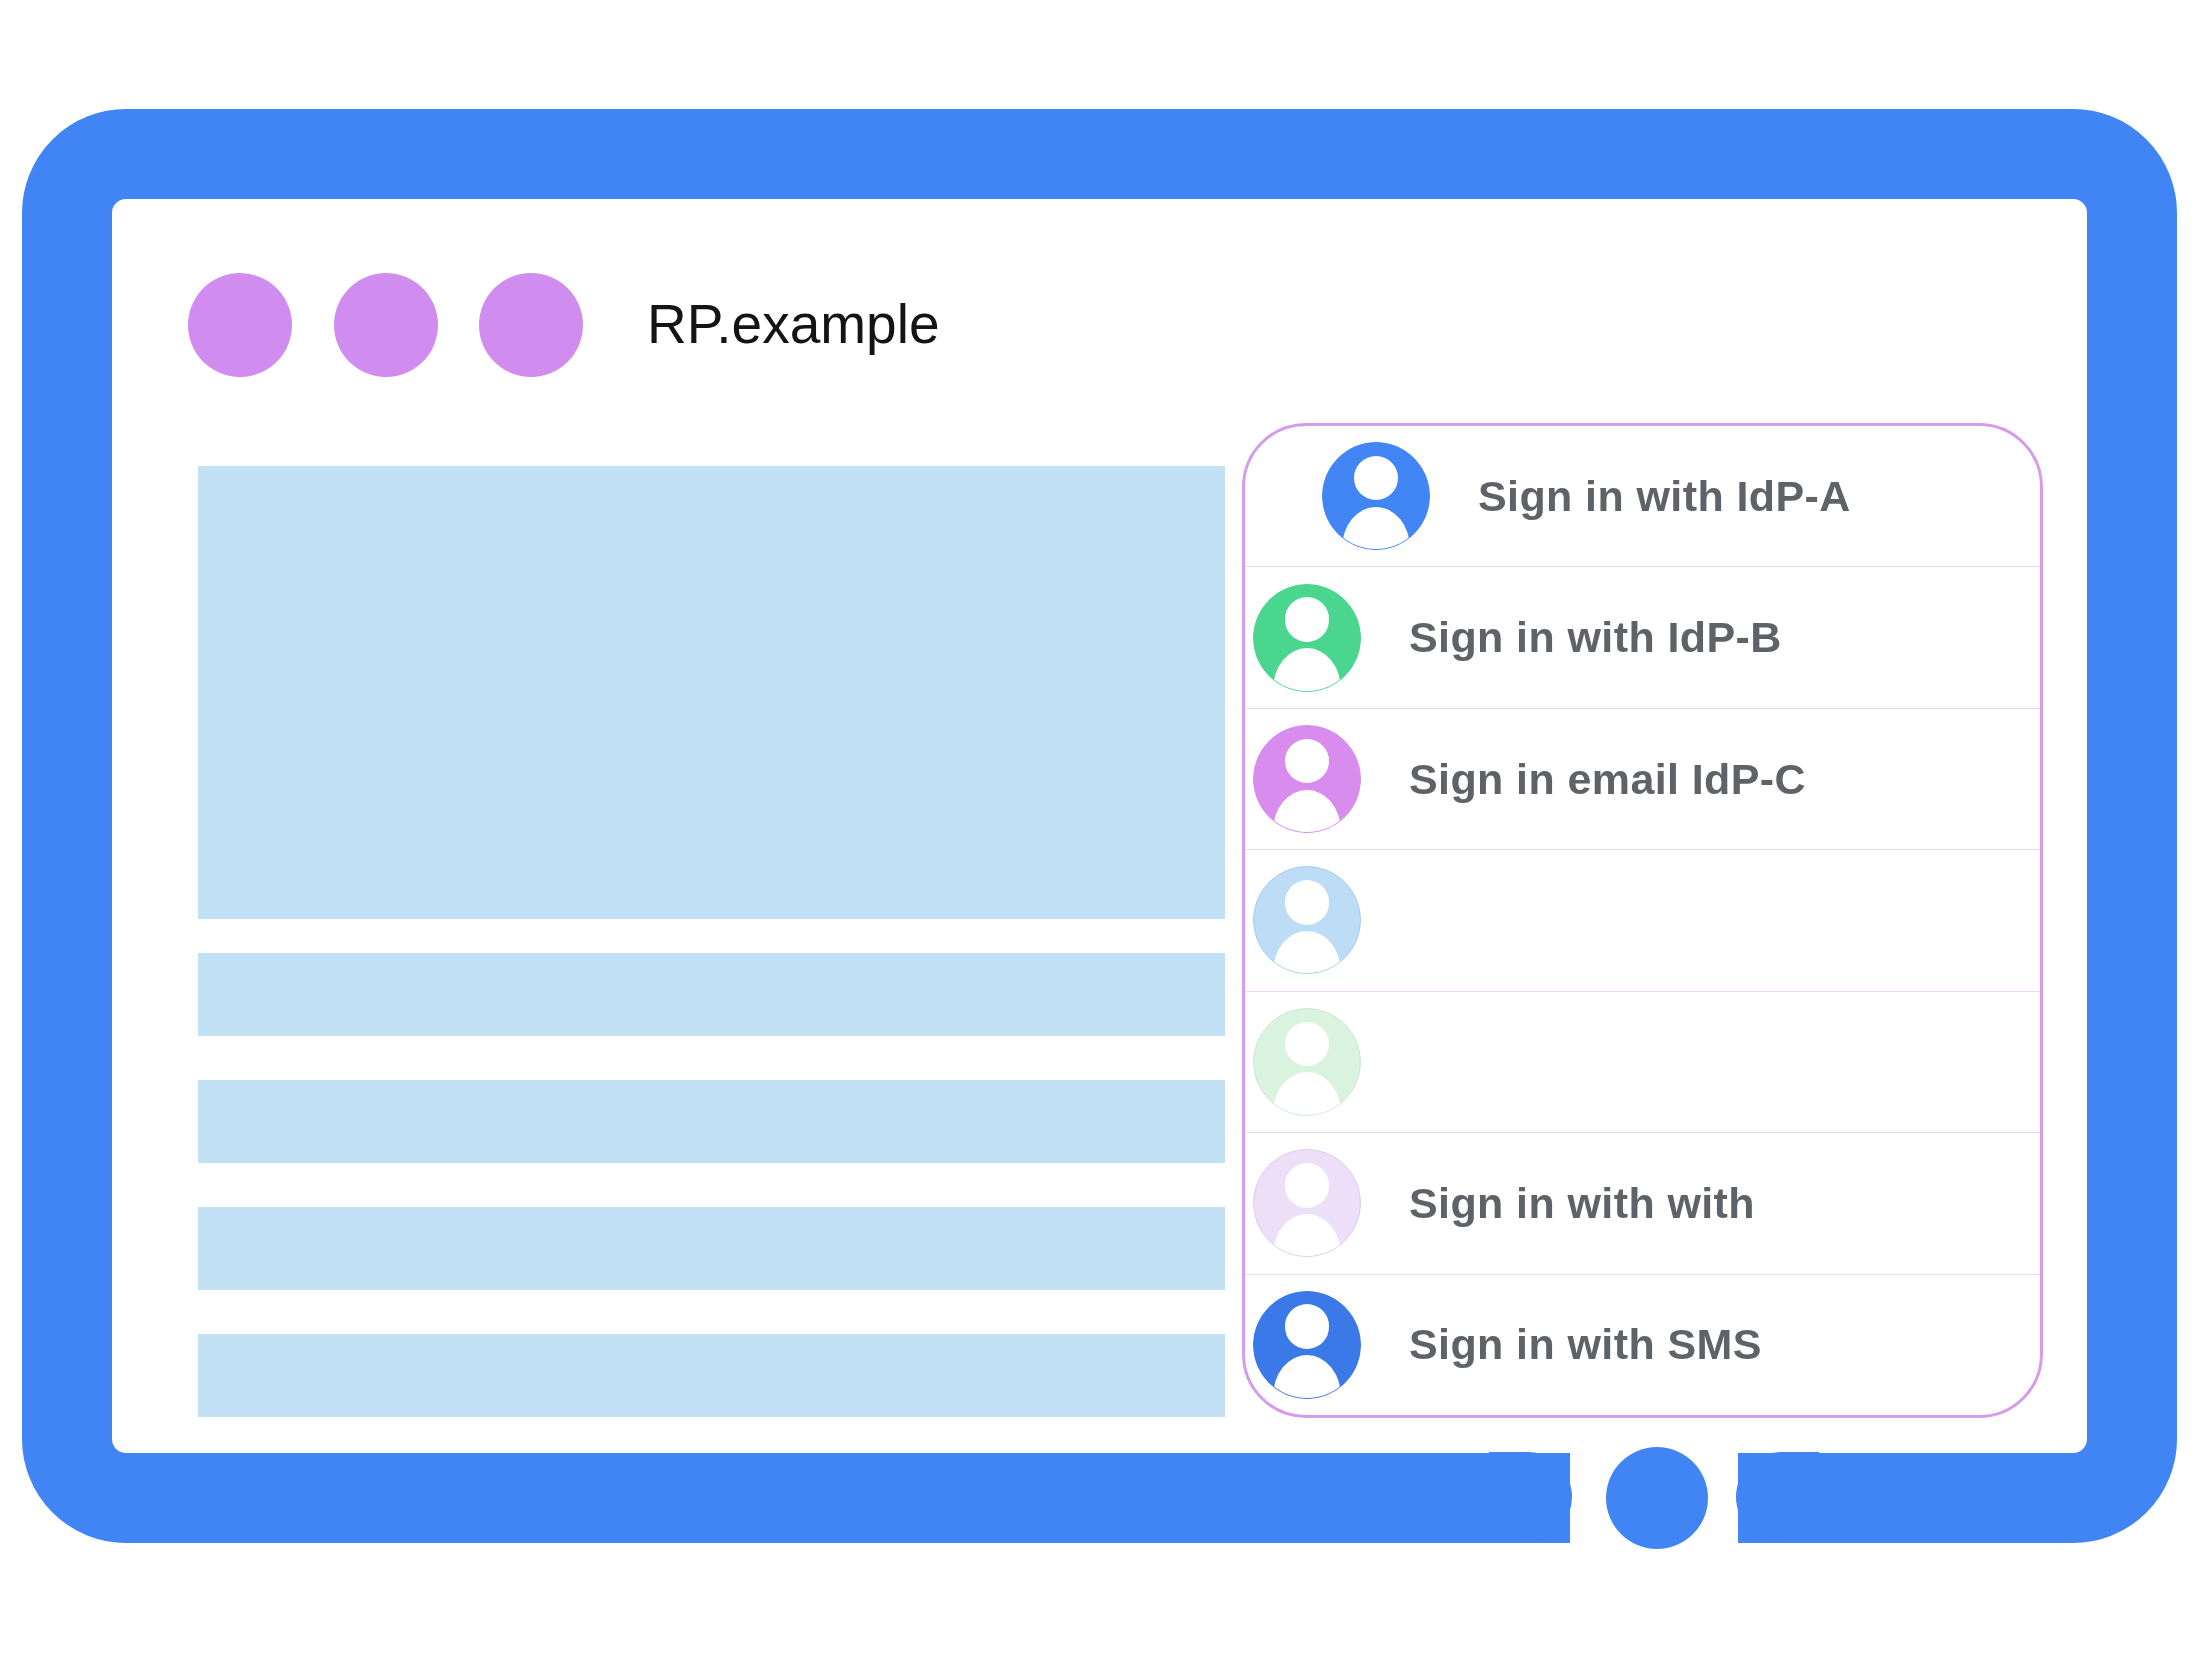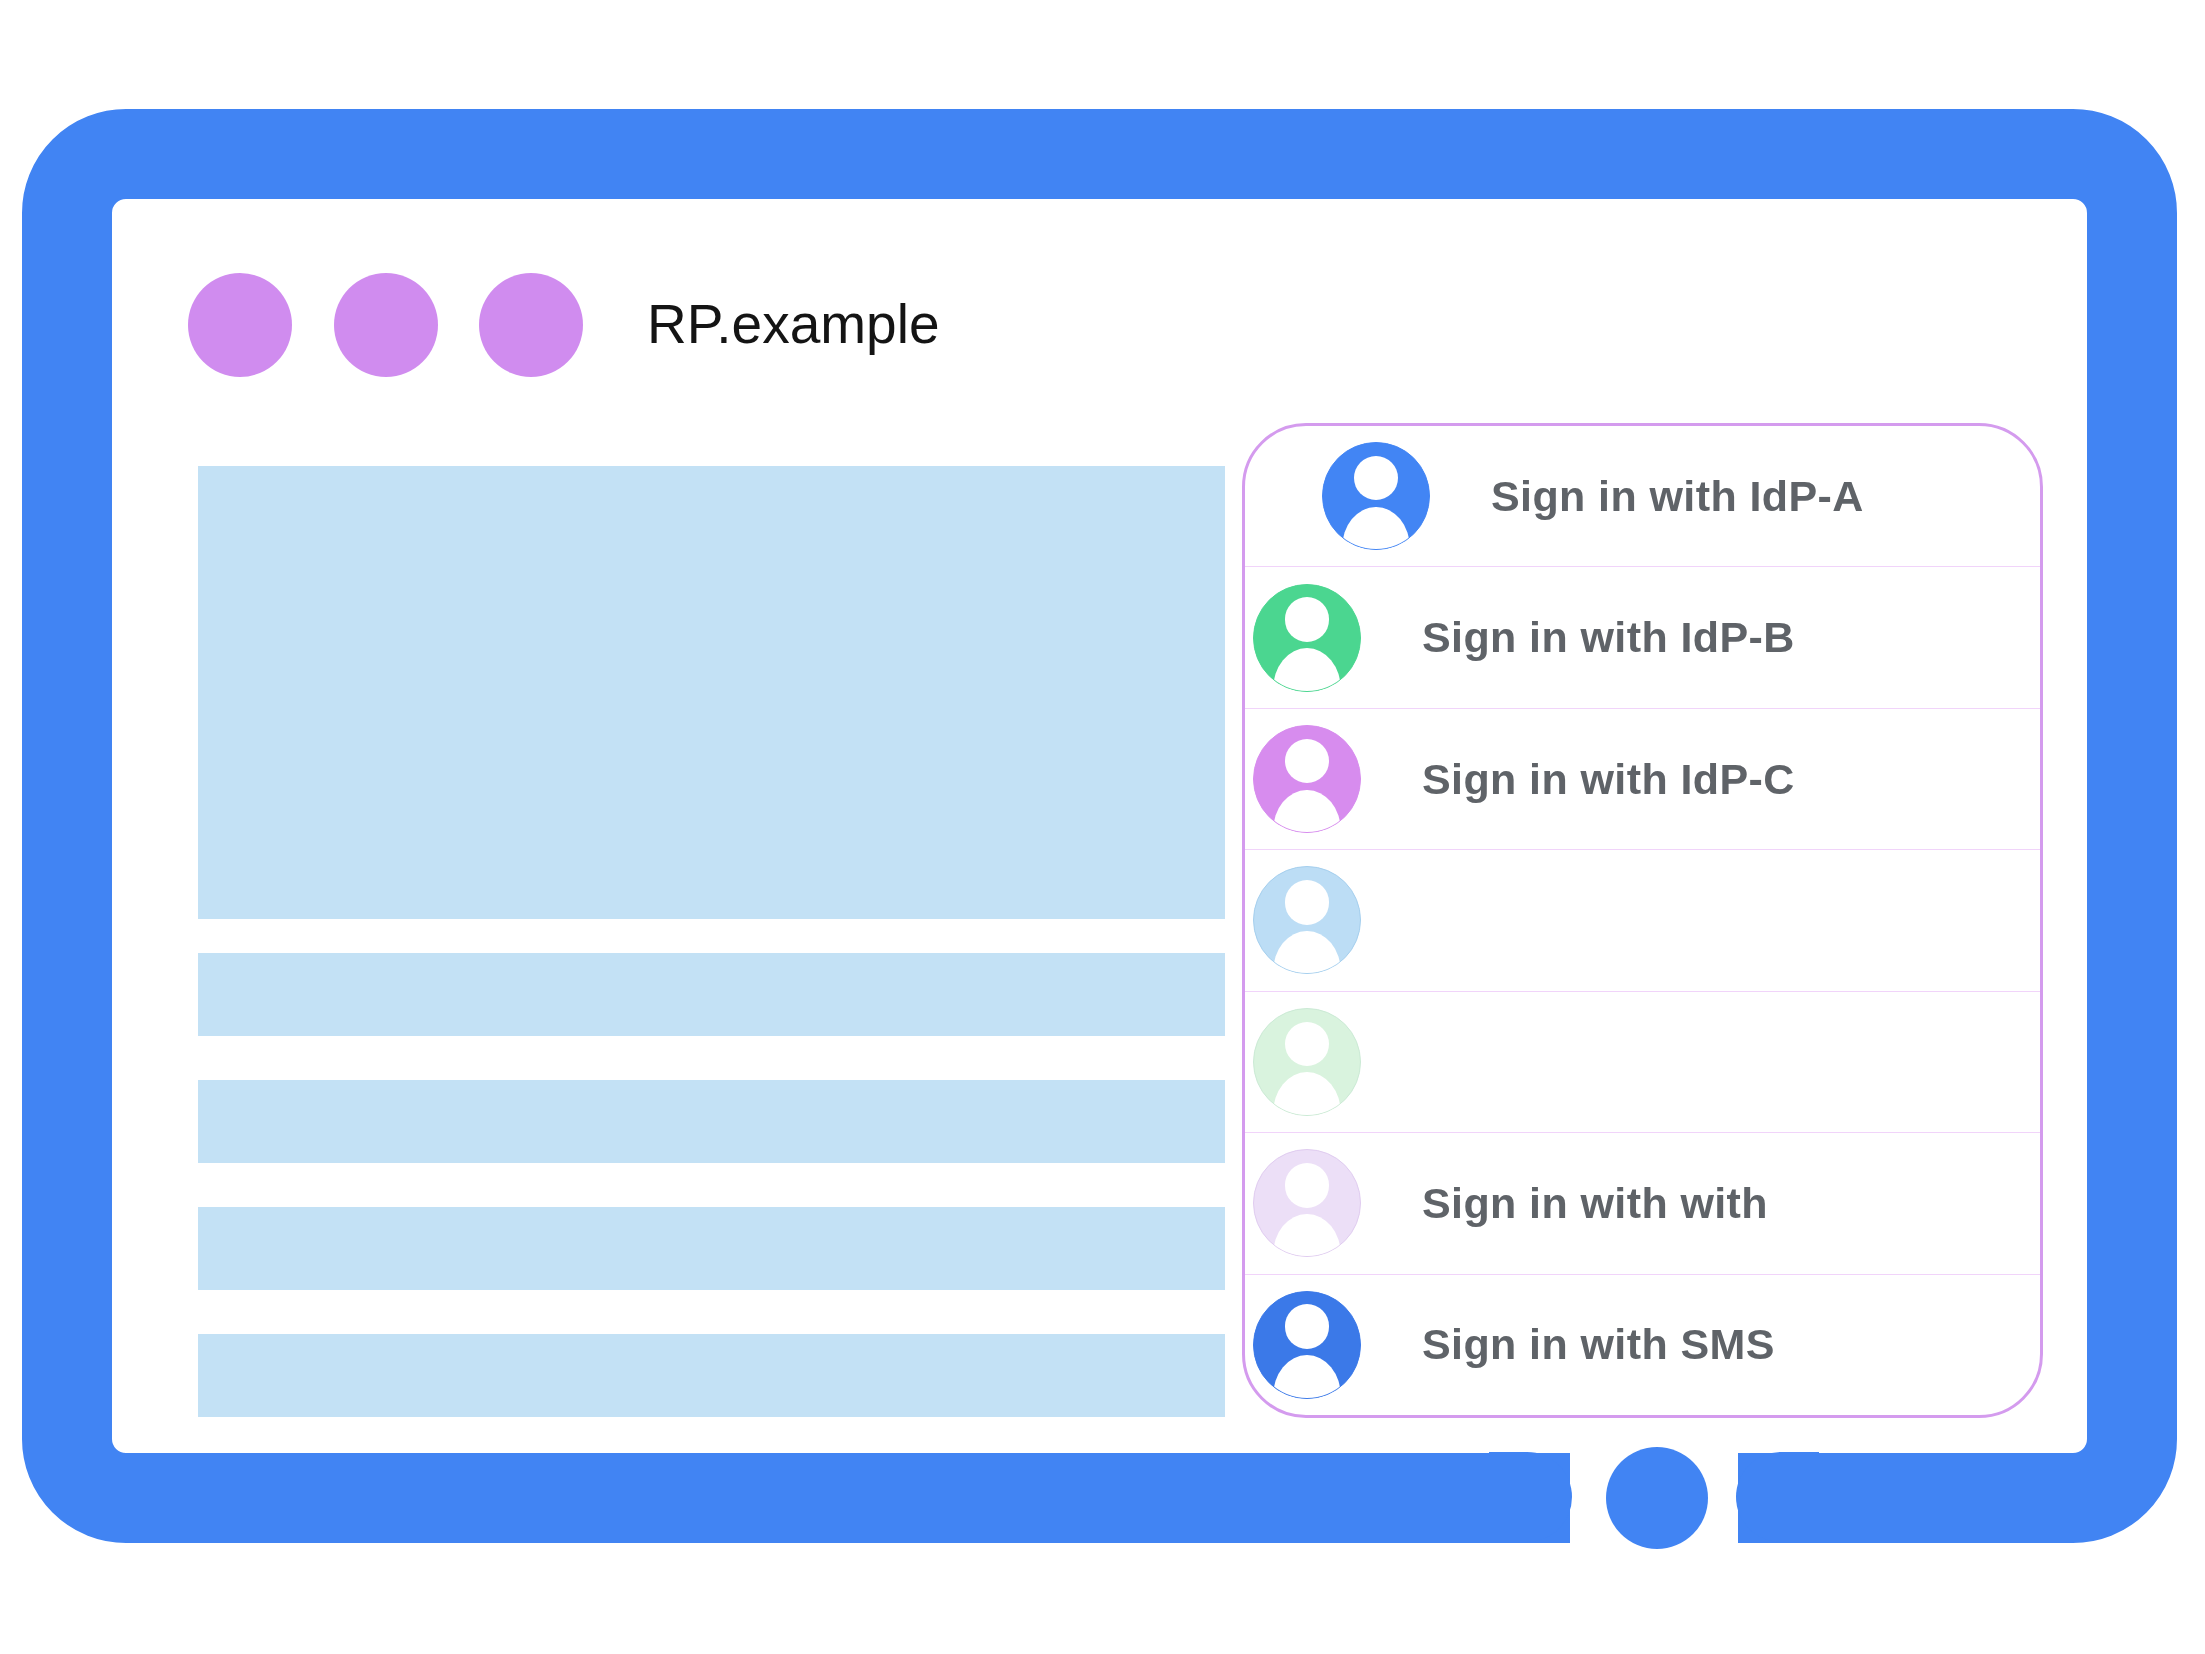--- a/index.html
+++ b/index.html
@@ -99,21 +99,21 @@
     background:#ffffff;
   }
   .avatar .torso{
     position:absolute;
     left:18%;top:60%;
     width:64%;height:56%;
     border-radius:50% 50% 48% 48% / 70% 70% 30% 30%;
     background:#ffffff;
   }
   .signin-label{
-    margin-left:61px;
+    margin-left:48px;
     font-size:43px;
     font-weight:700;
     letter-spacing:0.4px;
     color:var(--label,#5F6368);
     white-space:nowrap;
   }
 </style>
 </head>
 <body>
 
@@ -149,21 +149,21 @@
       <span class="head"></span>
       <span class="torso"></span>
     </span>
     <span class="signin-label">Sign in with IdP-B</span>
   </div>
       <div class="signin-row">
     <span class="avatar" style="background: rgb(215, 140, 238); border-color: rgb(215, 140, 238);">
       <span class="head"></span>
       <span class="torso"></span>
     </span>
-    <span class="signin-label">Sign in with IdP-C</span>
+    <span class="signin-label">Sign in email IdP-C</span>
   </div>
       <div class="signin-row">
     <span class="avatar" style="background: rgb(188, 221, 245); border-color: rgb(165, 207, 238);">
       <span class="head"></span>
       <span class="torso"></span>
     </span>
   </div>
       <div class="signin-row">
     <span class="avatar" style="background: rgb(217, 243, 222); border-color: rgb(203, 234, 213);">
       <span class="head"></span>

